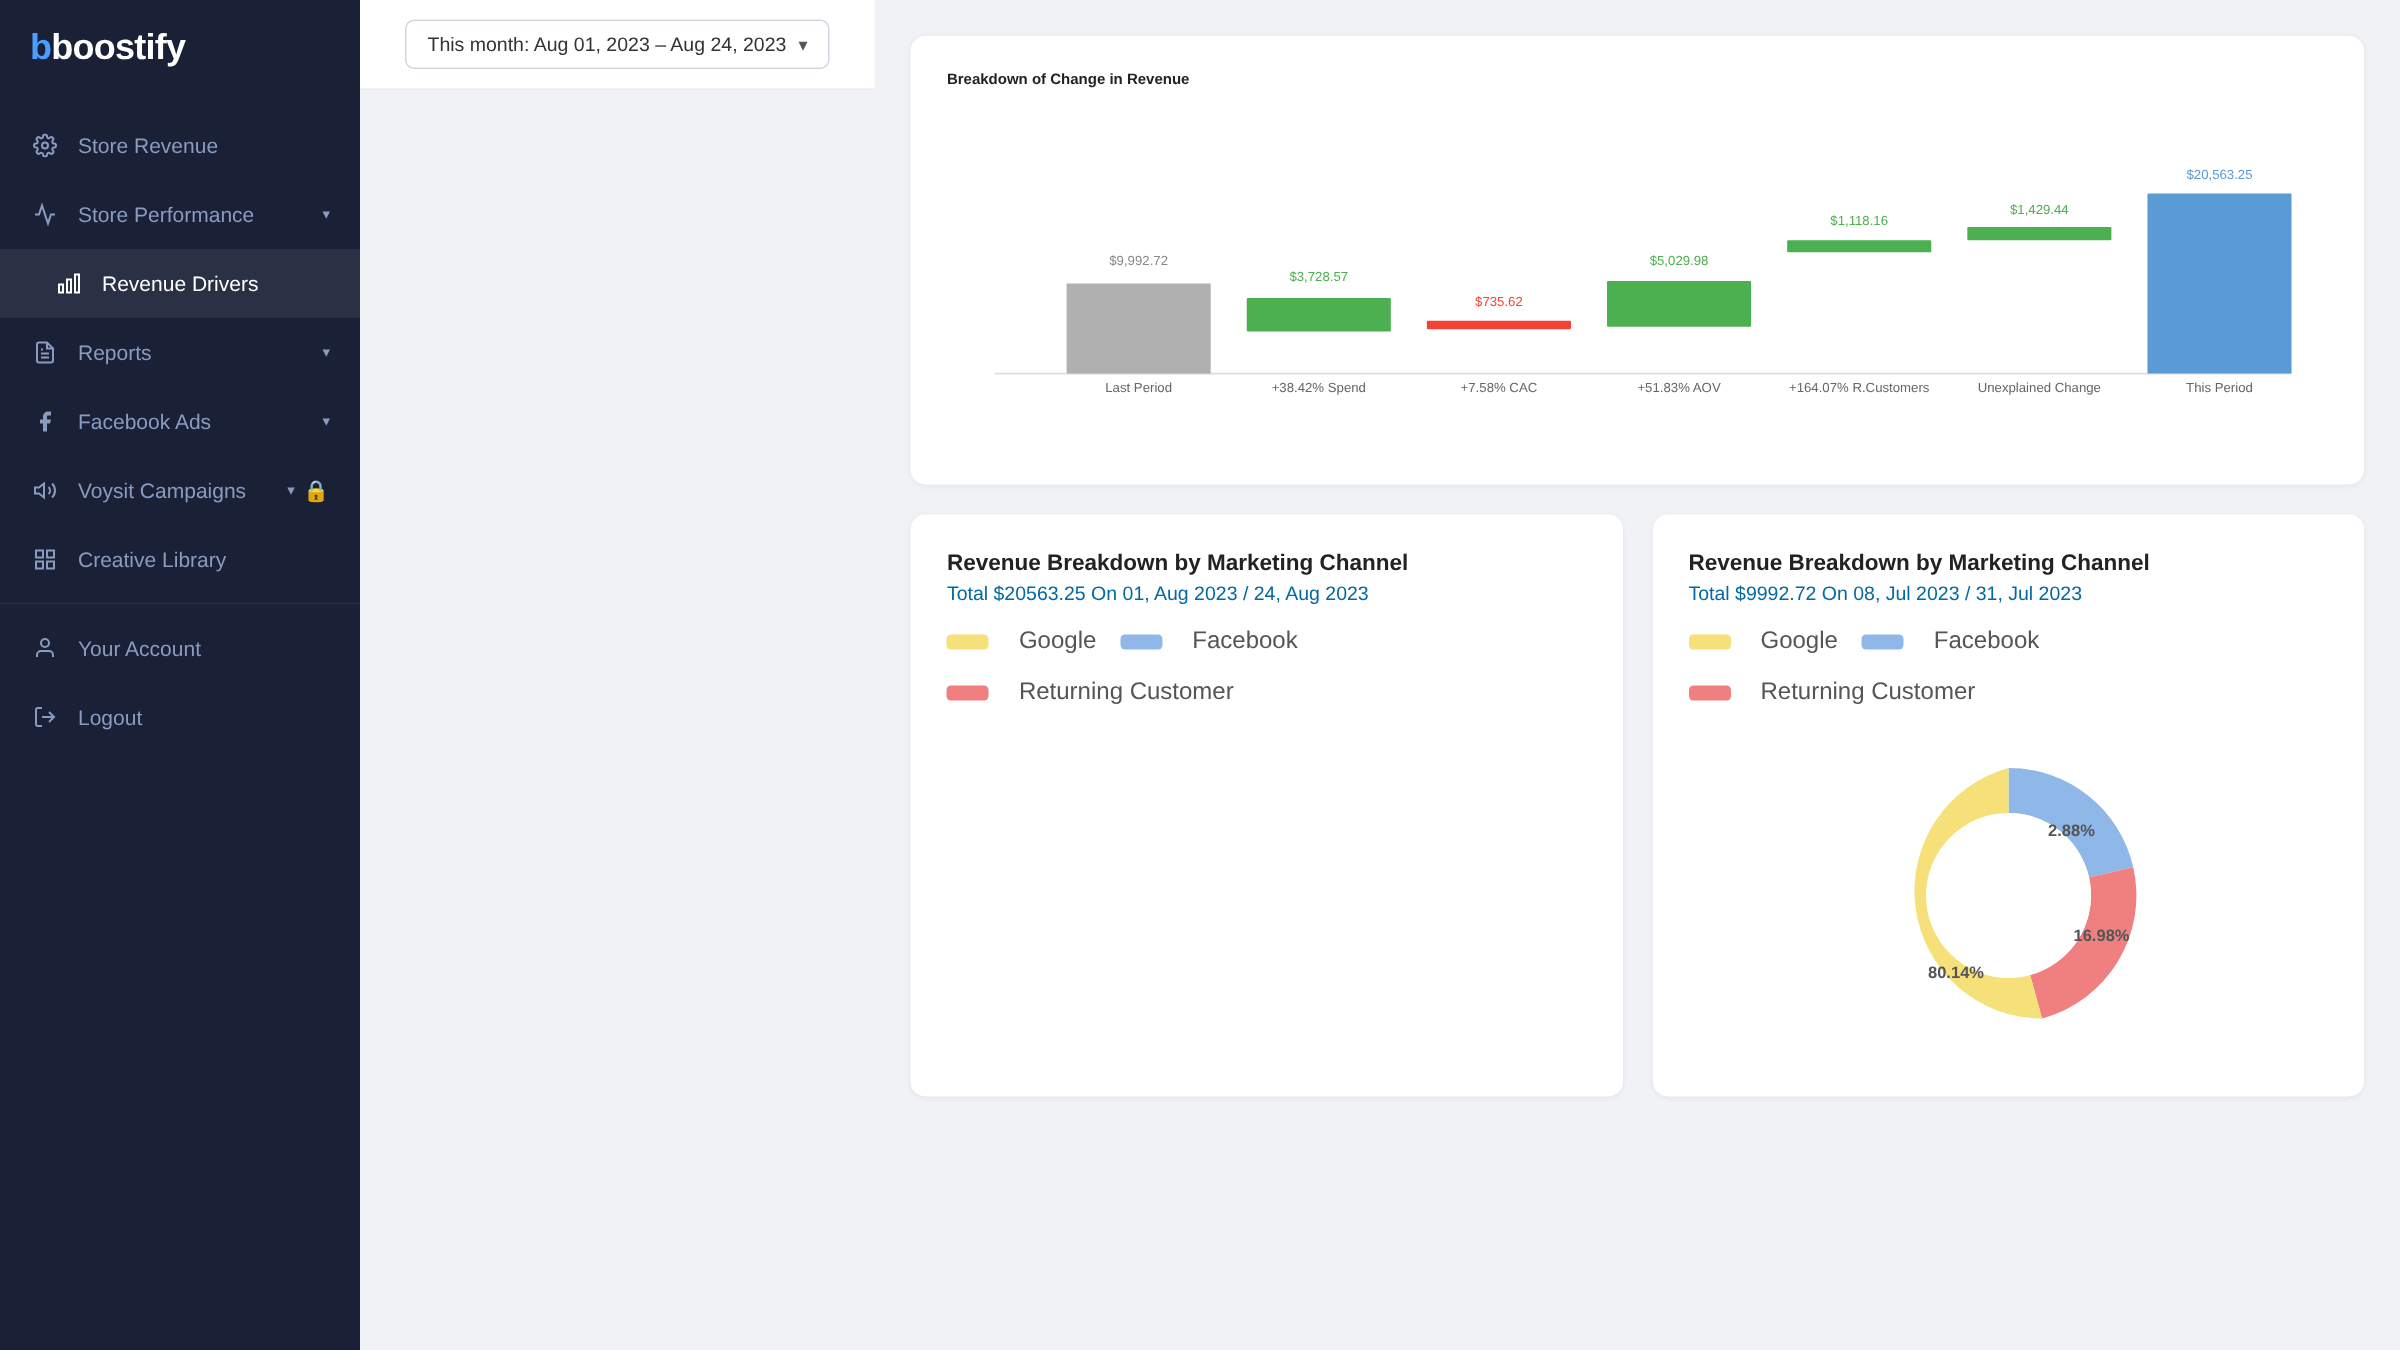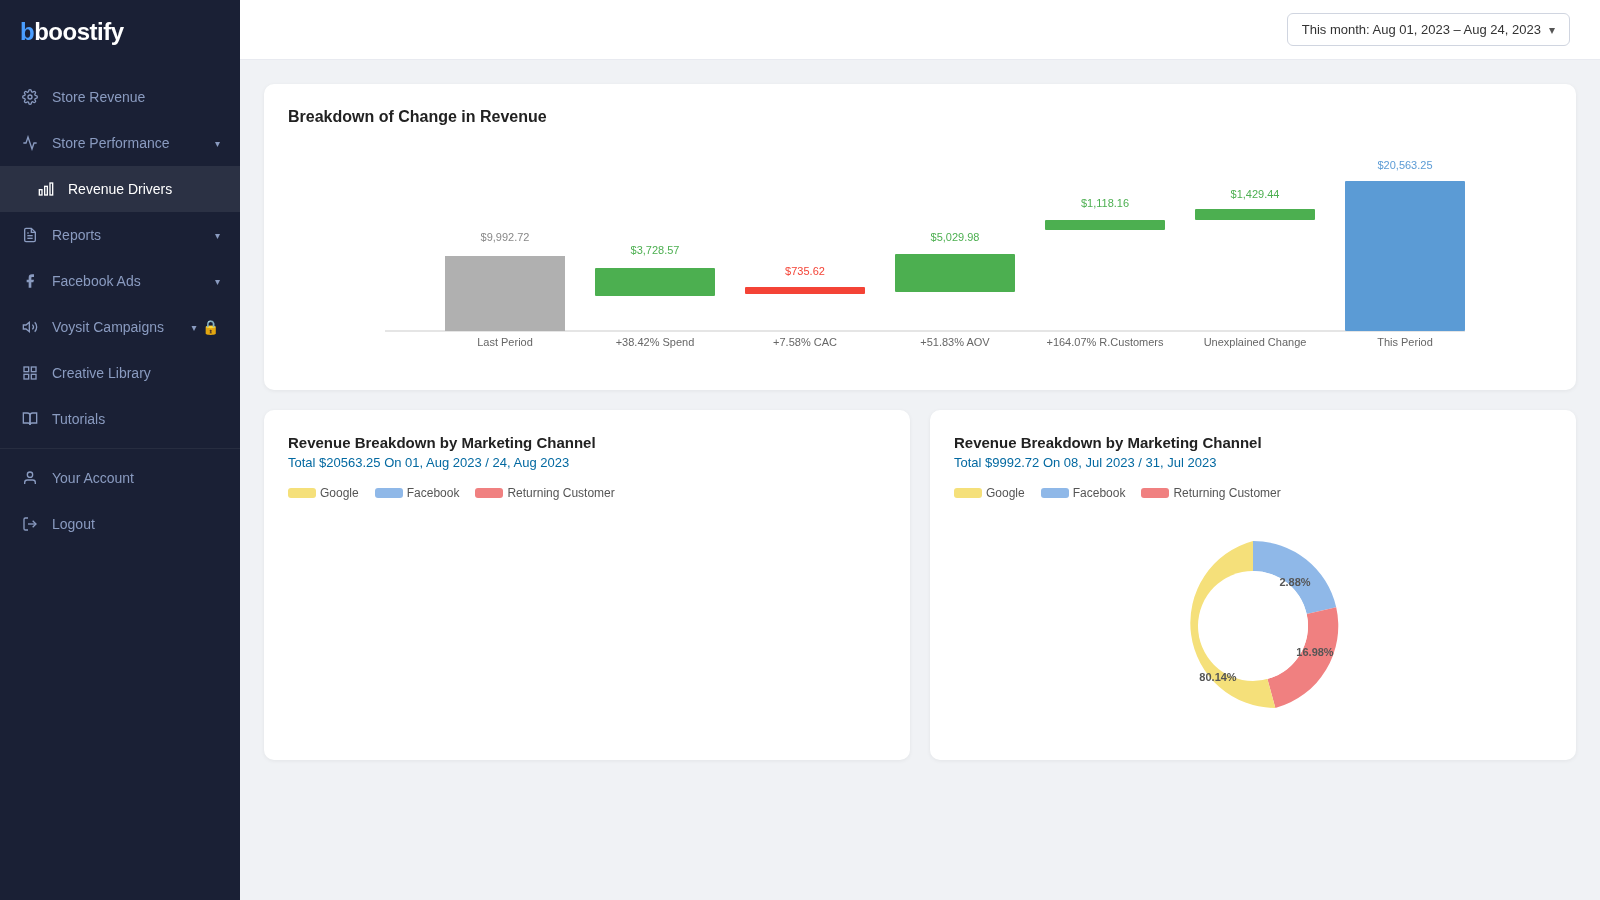--- a/index.html
+++ b/index.html
@@ -12,38 +12,38 @@
     .sidebar-nav { flex: 1; padding: 10px 0; }
     .nav-item { display: flex; align-items: center; padding: 13px 20px; cursor: pointer; color: #8a9bc0; font-size: 14px; position: relative; transition: background 0.15s; }
     .nav-item.active { background: rgba(255,255,255,0.08); color: #fff; padding-left: 36px; }
     .nav-item .nav-icon { width: 20px; height: 20px; margin-right: 12px; display: flex; align-items: center; justify-content: center; flex-shrink: 0; }
     .nav-item .nav-label { flex: 1; }
     .nav-item .chevron { margin-left: auto; font-size: 10px; }
     .nav-item .lock-icon { margin-left: 6px; color: #f0c040; font-size: 14px; }
     .nav-divider { height: 1px; background: rgba(255,255,255,0.06); margin: 6px 0; }
 
     
-    .main { flex: 1; display: flex; flex-direction: column; overflow: hidden; justify-content: center; }
+    .main { flex: 1; display: flex; flex-direction: row; overflow: hidden; justify-content: center; }
     .topbar { background: #fff; padding: 0 30px; height: 60px; display: flex; align-items: center; justify-content: flex-end; border-bottom: 1px solid #e8eaf0; flex-shrink: 0; }
     .date-picker { border: 1px solid #d0d5e0; border-radius: 6px; padding: 8px 14px; font-size: 13px; color: #333; display: flex; align-items: center; gap: 8px; cursor: pointer; background: #fff; }
     .date-picker .arrow { color: #555; font-size: 12px; }
 
     .content { flex: 1; overflow-y: auto; padding: 24px; display: flex; flex-direction: column; gap: 20px; }
 
     
     .card { background: #fff; border-radius: 10px; padding: 24px; box-shadow: 0 1px 4px rgba(0,0,0,0.06); }
-    .card-title { font-size: 16px; font-weight: 600; color: #222; margin-bottom: 20px; }
+    .card-title { font-size: 10px; font-weight: 600; color: #222; margin-bottom: 20px; }
 
     
     .donut-row { display: flex; gap: 20px; }
     .donut-card { flex: 1; background: #fff; border-radius: 10px; padding: 24px; box-shadow: 0 1px 4px rgba(0,0,0,0.06); }
     .donut-title { font-size: 15px; font-weight: 600; color: #222; margin-bottom: 4px; }
     .donut-subtitle { font-size: 13px; color: #0369a1; margin-bottom: 16px; }
     .donut-legend { display: flex; gap: 16px; margin-bottom: 16px; align-items: center; flex-wrap: wrap; }
-    .legend-item { display: flex; align-items: center; gap: 4px; font-size: 12px; color: #555; }
+    .legend-item { display: flex; align-items: center; gap: 20px; font-size: 16px; color: #555; }
     .legend-dot { width: 28px; height: 10px; border-radius: 3px; }
     .donut-wrapper { display: flex; justify-content: center; align-items: center; position: relative; }
 
     svg text { font-family: -apple-system, BlinkMacSystemFont, 'Segoe UI', sans-serif; }
   </style>
 </head>
 <body>
 
 <nav class="sidebar">
   <div class="sidebar-logo">
@@ -127,29 +127,20 @@
         <svg width="16" height="16" viewBox="0 0 24 24" fill="none" stroke="#8a9bc0" stroke-width="2">
             <rect x="3" y="3" width="7" height="7"></rect>
             <rect x="14" y="3" width="7" height="7"></rect>
             <rect x="14" y="14" width="7" height="7"></rect>
             <rect x="3" y="14" width="7" height="7"></rect>
           </svg>
       </span>
       <span class="nav-label">Creative Library</span>
     </div>
 
-    <div class="nav-item">
-      <span class="nav-icon">
-        <svg width="16" height="16" viewBox="0 0 24 24" fill="none" stroke="#8a9bc0" stroke-width="2">
-            <path d="M2 3h6a4 4 0 0 1 4 4v14a3 3 0 0 0-3-3H2z"></path>
-            <path d="M22 3h-6a4 4 0 0 0-4 4v14a3 3 0 0 1 3-3h7z"></path>
-          </svg>
-      </span>
-      <span class="nav-label">Tutorials</span>
-    </div>
     <div class="nav-divider"></div>
 
     <div class="nav-item">
       <span class="nav-icon">
         <svg width="16" height="16" viewBox="0 0 24 24" fill="none" stroke="#8a9bc0" stroke-width="2">
             <path d="M20 21v-2a4 4 0 0 0-4-4H8a4 4 0 0 0-4 4v2"></path>
             <circle cx="12" cy="7" r="4"></circle>
           </svg>
       </span>
       <span class="nav-label">Your Account</span>

